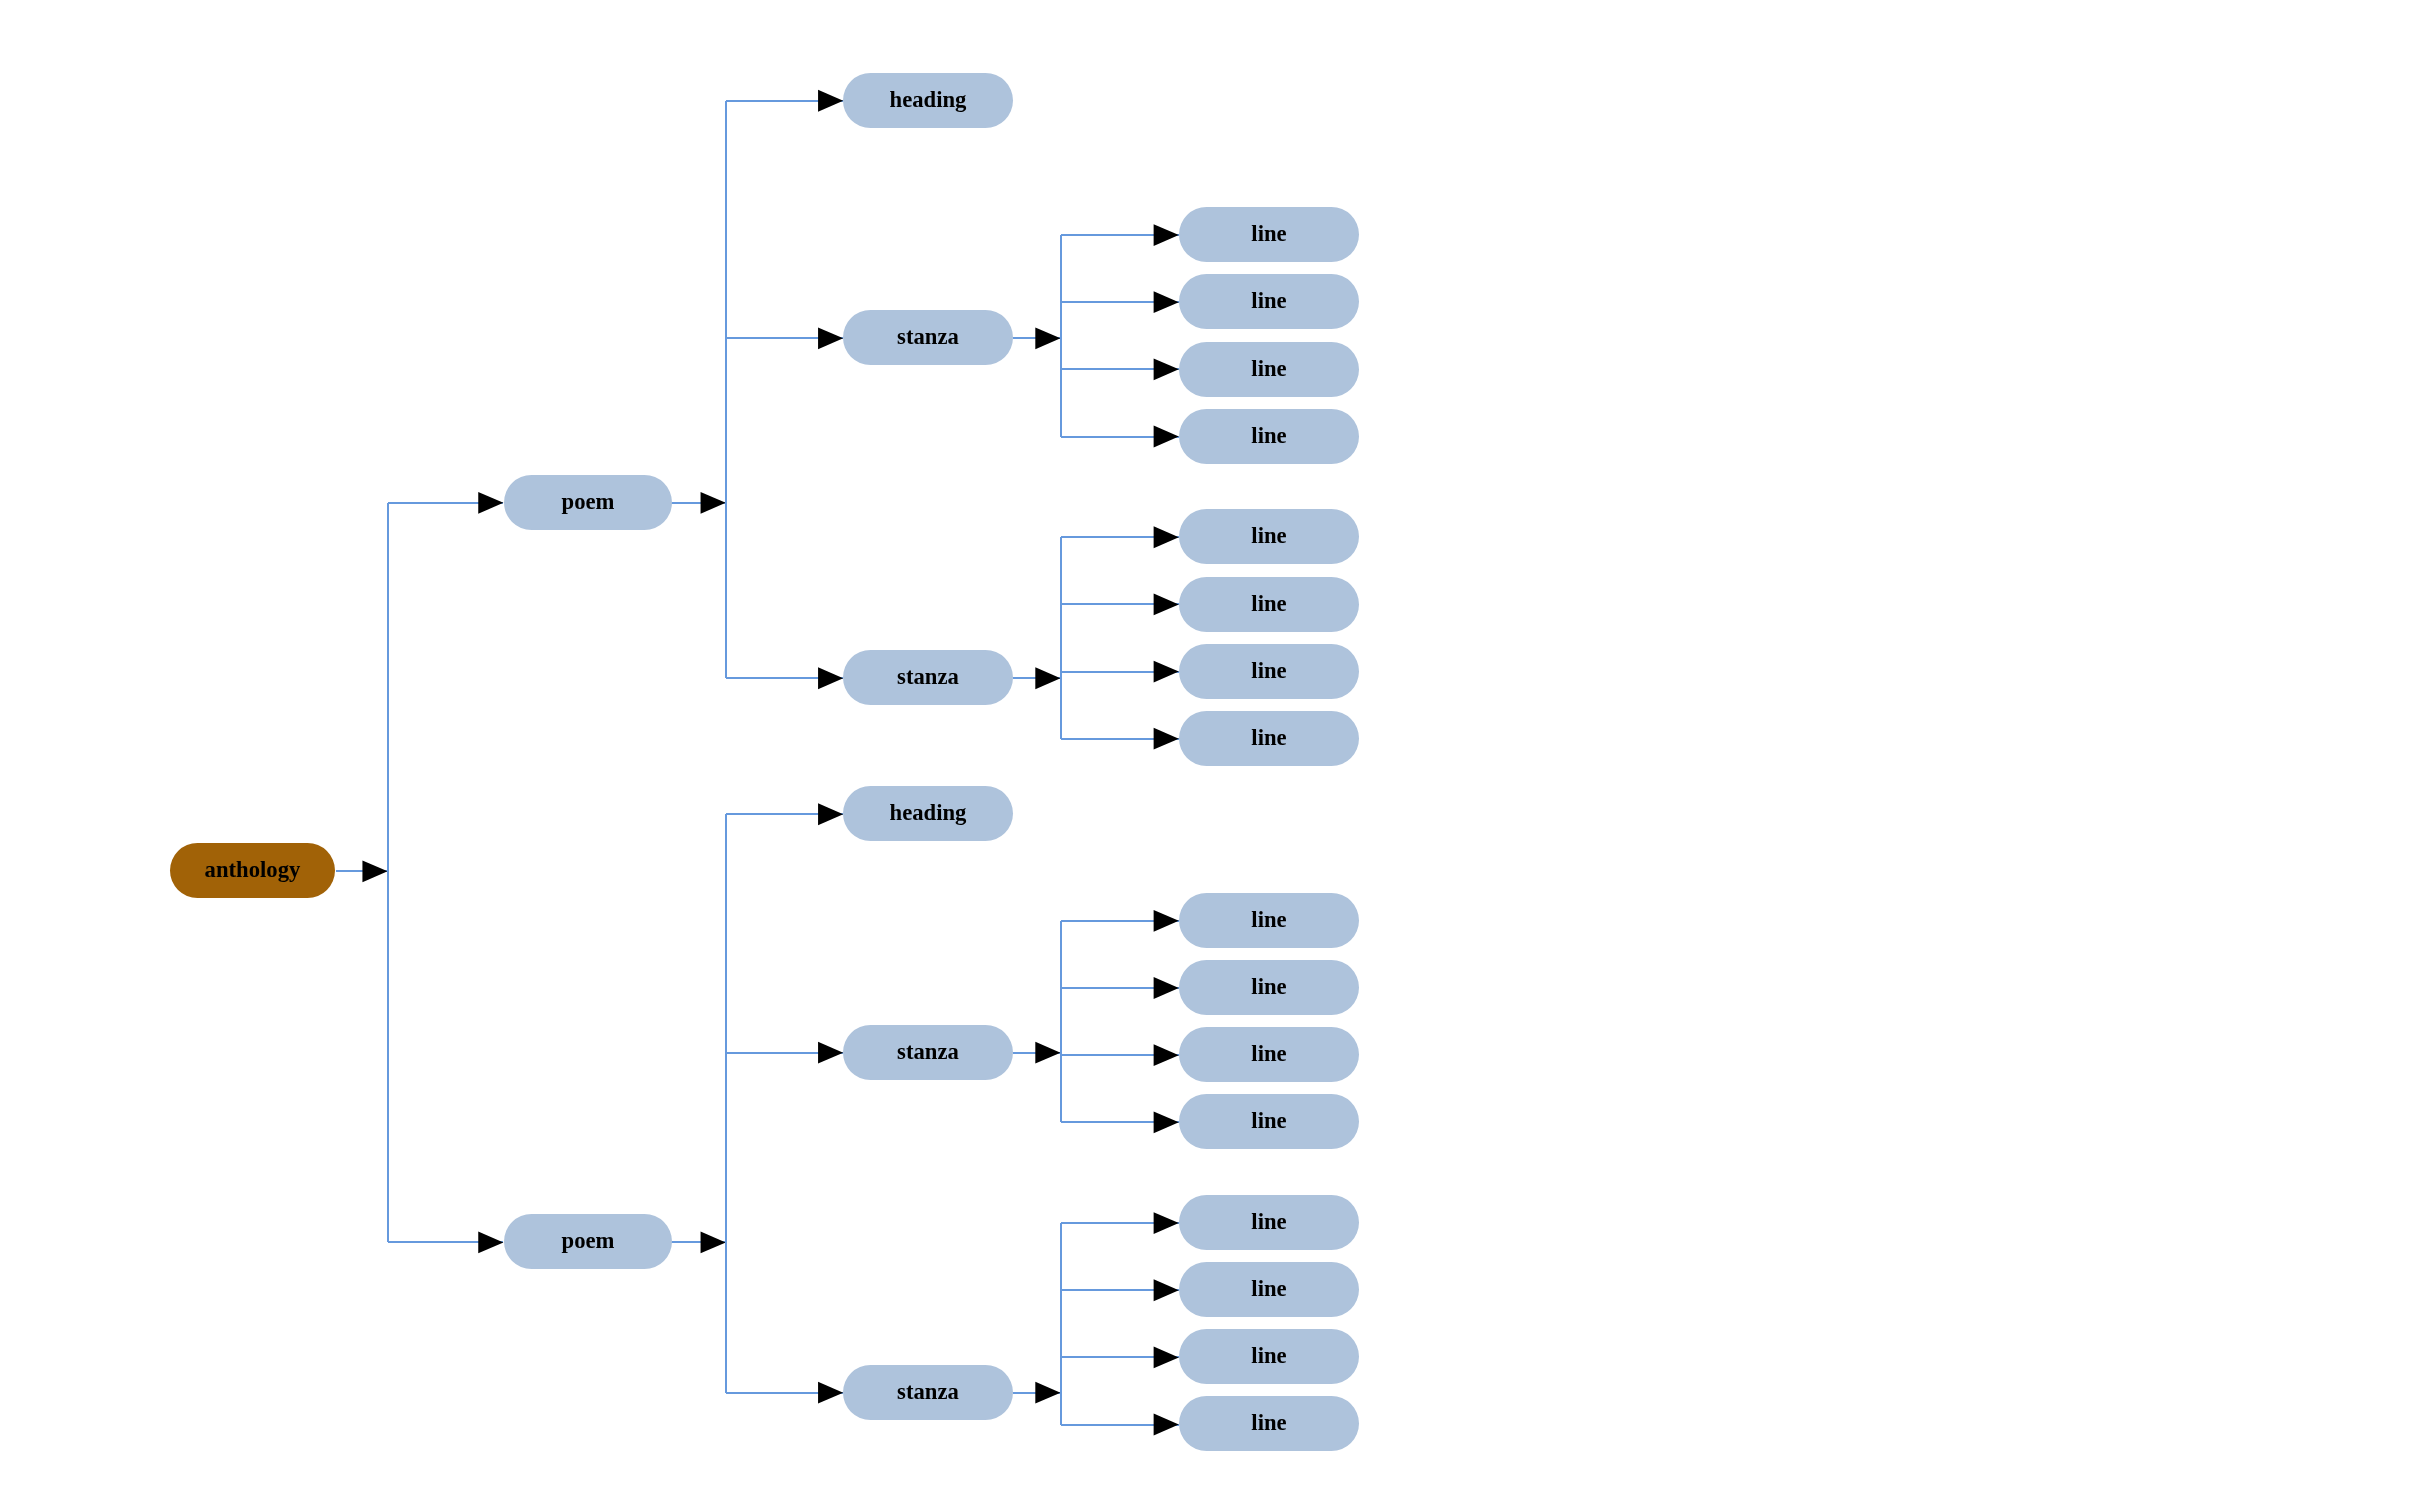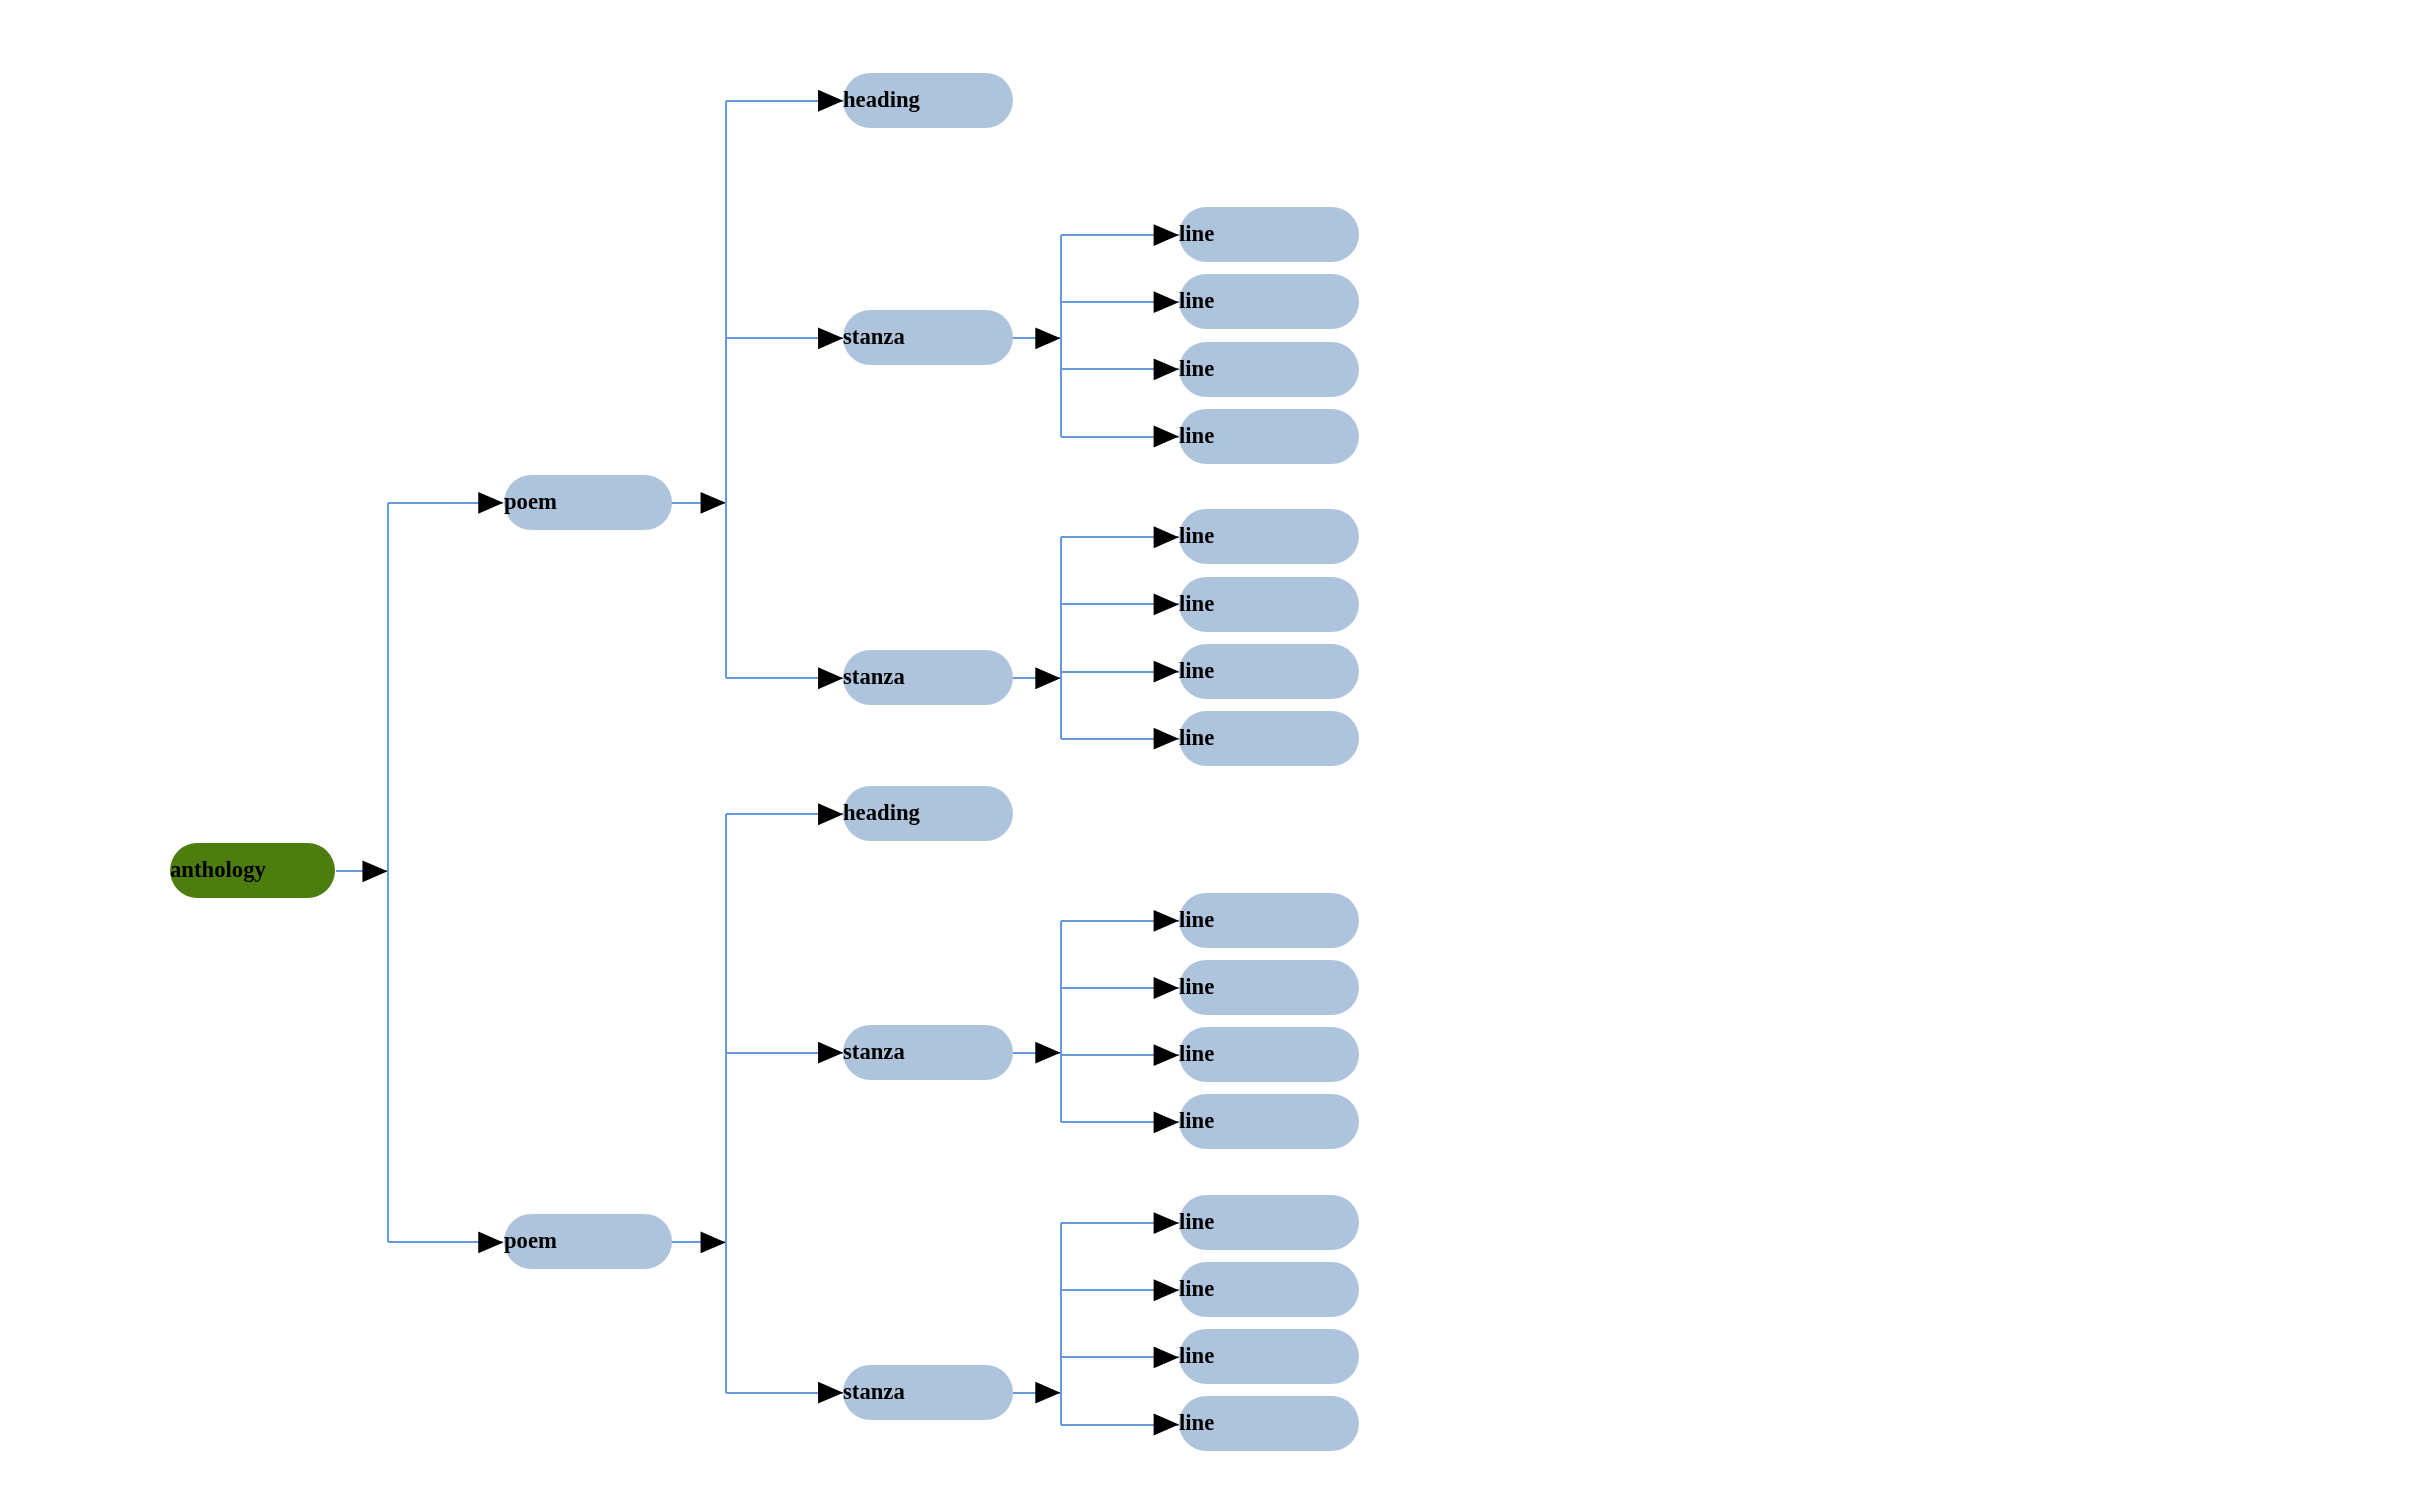--- a/index.html
+++ b/index.html
@@ -22,21 +22,21 @@
     left: 0;
     top: 0;
     width: 2413px;
     height: 1511px;
   }
   .node {
     position: absolute;
     box-sizing: border-box;
     display: flex;
     align-items: center;
-    justify-content: flex-start;
+    justify-content: center;
     background: #aec3dc;
     border-radius: 838px;
     color: #000000;
     font-weight: bold;
     font-family: "Liberation Serif", "DejaVu Serif", serif;
     line-height: 1;
     user-select: none;
   }
   .node-label {
     display: block;
@@ -112,21 +112,21 @@
       <line x1="1264" y1="1457" x2="1405" y2="1457" stroke="#6699dd" stroke-width="2.4" shape-rendering="crispEdges"></line>
       <polygon points="1405,1457 1375,1444 1375,1470" fill="#000000"></polygon>
       <line x1="1264" y1="1537" x2="1405" y2="1537" stroke="#6699dd" stroke-width="2.4" shape-rendering="crispEdges"></line>
       <polygon points="1405,1537 1375,1524 1375,1550" fill="#000000"></polygon>
       <line x1="1264" y1="1617" x2="1405" y2="1617" stroke="#6699dd" stroke-width="2.4" shape-rendering="crispEdges"></line>
       <polygon points="1405,1617 1375,1604 1375,1630" fill="#000000"></polygon>
       <line x1="1264" y1="1697" x2="1405" y2="1697" stroke="#6699dd" stroke-width="2.4" shape-rendering="crispEdges"></line>
       <polygon points="1405,1697 1375,1684 1375,1710" fill="#000000"></polygon>
     </svg>
   <div id="node-layer">
-      <div class="node" style="left: 170px; top: 843px; width: 165px; height: 55px; font-size: 22.7px; background: #4d7c0f; color: rgb(0, 0, 0);">
+      <div class="node" style="left: 170px; top: 843px; width: 165px; height: 55px; font-size: 22.7px; background: #a16207; color: rgb(0, 0, 0);">
         <span class="node-label">anthology</span>
       </div>
       <div class="node" style="left: 504px; top: 475px; width: 168px; height: 55px; font-size: 22.7px; background: rgb(174, 195, 220); color: rgb(0, 0, 0);">
         <span class="node-label">poem</span>
       </div>
       <div class="node" style="left: 504px; top: 1214px; width: 168px; height: 55px; font-size: 22.7px; background: rgb(174, 195, 220); color: rgb(0, 0, 0);">
         <span class="node-label">poem</span>
       </div>
       <div class="node" style="left: 843px; top: 73px; width: 170px; height: 55px; font-size: 22.7px; background: rgb(174, 195, 220); color: rgb(0, 0, 0);">
         <span class="node-label">heading</span>

